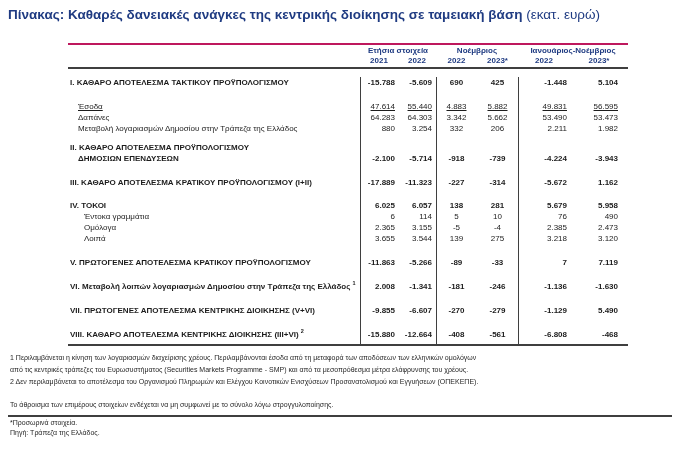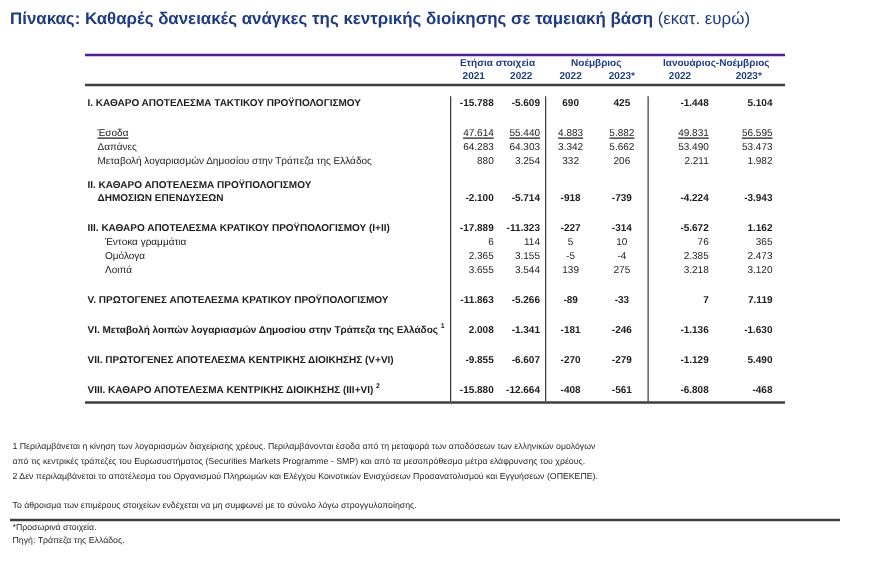--- a/index.html
+++ b/index.html
@@ -5,21 +5,21 @@
   * { margin:0; padding:0; box-sizing:border-box; }
   html,body { background:#fff; }
   body { font-family:"Liberation Sans", sans-serif; }
   .page { position:relative; width:700px; height:466px; background:#ffffff; overflow:hidden; }
 
   .title { position:absolute; left:8px; top:7px; font-size:13.5px; font-weight:bold; color:#1f3b82; white-space:nowrap; }
   .title .unit { font-weight:normal; }
 
   .tbl { position:absolute; left:68px; top:43px; width:560px; font-size:8px; color:#1c1c1c; }
 
-  .thead { border-top:2px solid #4c1d95; border-bottom:2px solid #3f3f3f; color:#1f3b82; font-weight:bold; padding-top:1px; padding-bottom:1px; }
+  .thead { border-top:2px solid #be185d; border-bottom:2px solid #3f3f3f; color:#1f3b82; font-weight:bold; padding-top:1px; padding-bottom:1px; }
   .hrow { display:flex; line-height:10px; }
   .hlbl { width:292px; }
   .grp { text-align:center; }
   .g1 { width:76px; } .g2 { width:82px; } .g3 { width:110px; }
   .yr { text-align:center; }
   .yw1 { width:38px; } .yw2 { width:38px; } .yw3 { width:41px; } .yw4 { width:41px; } .yw5 { width:52px; } .yw6 { width:58px; }
 
   .tbody { position:relative; border-bottom:2px solid #3f3f3f; padding-bottom:4px; }
   .vlines { position:absolute; left:0; top:0; right:0; bottom:0; pointer-events:none; }
   .vline { position:absolute; top:0; bottom:0; width:1px; background:#3f3f3f; }
@@ -133,28 +133,37 @@
         </div>
         <div class="row main lvl0 r6">
           <div class="lbl">III. ΚΑΘΑΡΟ ΑΠΟΤΕΛΕΣΜΑ ΚΡΑΤΙΚΟΥ ΠΡΟΫΠΟΛΟΓΙΣΜΟΥ (I+II)</div>
           <div class="cell c1">-17.889</div>
           <div class="cell c2">-11.323</div>
           <div class="cell c3">-227</div>
           <div class="cell c4">-314</div>
           <div class="cell c5">-5.672</div>
           <div class="cell c6">1.162</div>
         </div>
+        <div class="row main lvl0 r7">
+          <div class="lbl">IV. ΤΟΚΟΙ</div>
+          <div class="cell c1">6.025</div>
+          <div class="cell c2">6.057</div>
+          <div class="cell c3">138</div>
+          <div class="cell c4">281</div>
+          <div class="cell c5">5.679</div>
+          <div class="cell c6">5.958</div>
+        </div>
         <div class="row sub lvl2 r8">
           <div class="lbl">Έντοκα γραμμάτια</div>
           <div class="cell c1">6</div>
           <div class="cell c2">114</div>
           <div class="cell c3">5</div>
           <div class="cell c4">10</div>
           <div class="cell c5">76</div>
-          <div class="cell c6">365</div>
+          <div class="cell c6">490</div>
         </div>
         <div class="row sub lvl2 r9">
           <div class="lbl">Ομόλογα</div>
           <div class="cell c1">2.365</div>
           <div class="cell c2">3.155</div>
           <div class="cell c3">-5</div>
           <div class="cell c4">-4</div>
           <div class="cell c5">2.385</div>
           <div class="cell c6">2.473</div>
         </div>

